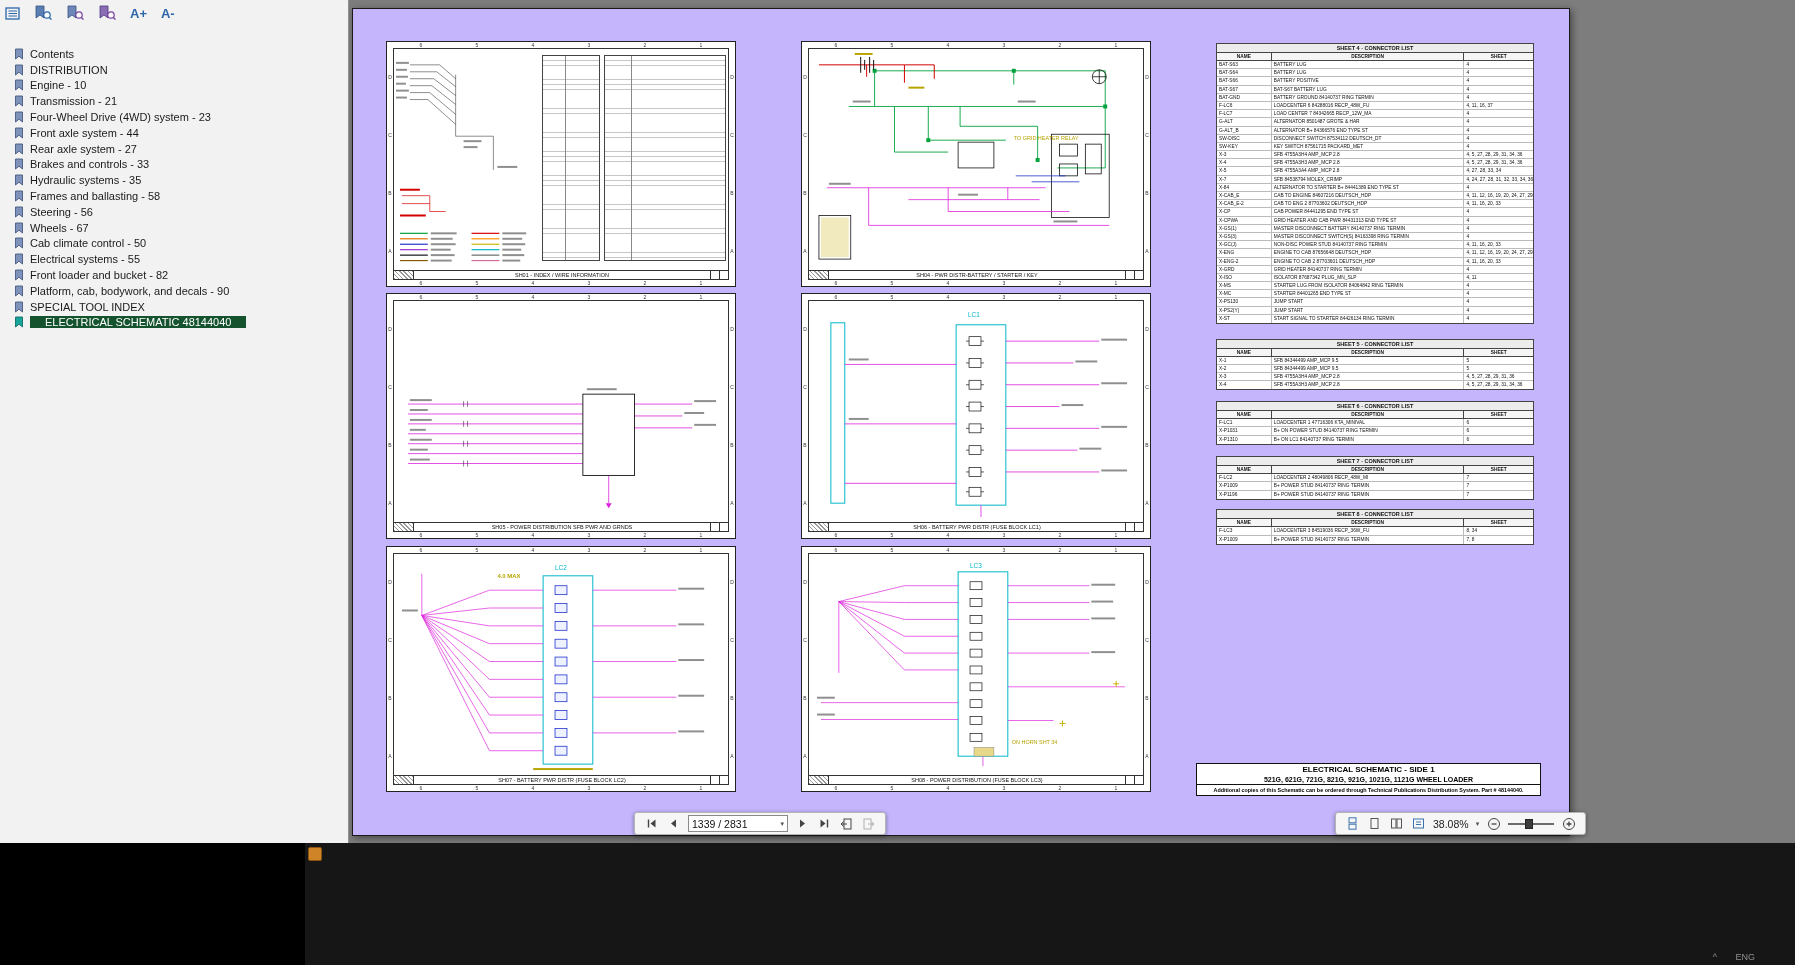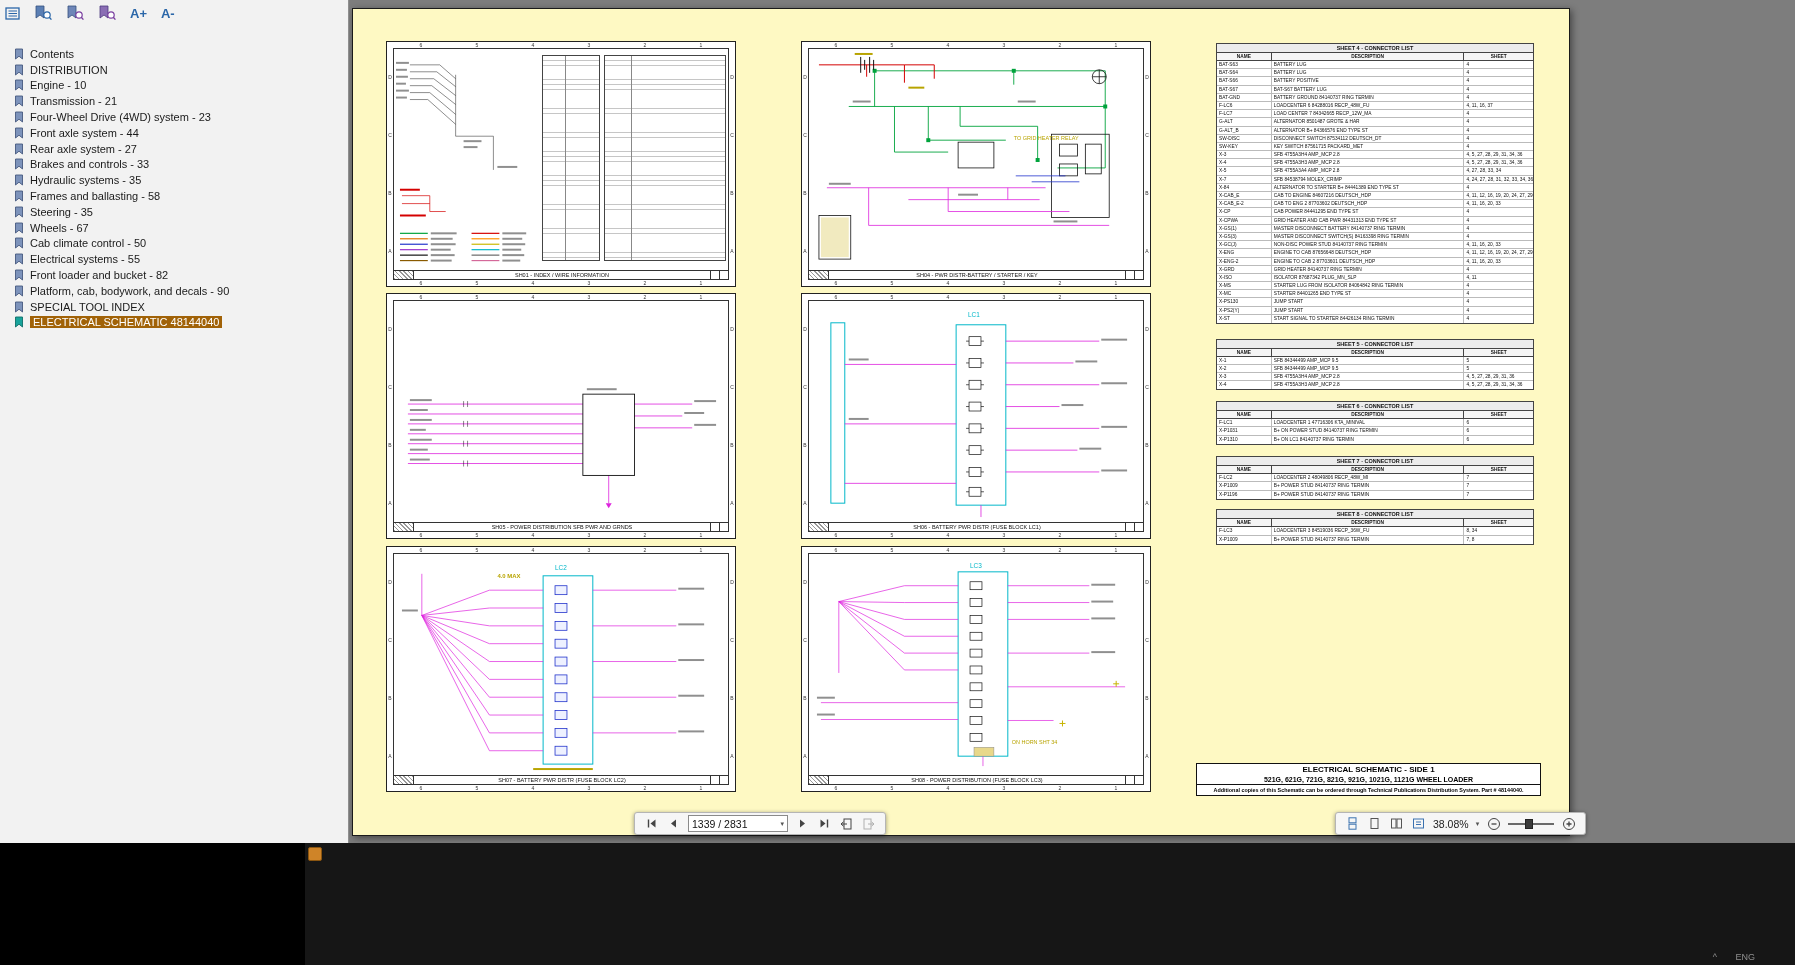--- a/index.html
+++ b/index.html
@@ -11,25 +11,25 @@
 .sb-header{position:relative;height:20px;font-size:11px;color:#222;line-height:20px;padding-left:3px}
 .sb-ctl{position:absolute;top:0;width:16px;height:20px;text-align:center;color:#333;font-size:11px;line-height:20px;cursor:pointer}
 .sb-tools{display:flex;align-items:center;gap:14px;height:26px;padding-left:5px}
 .sb-tools .tico{display:inline-flex;align-items:center;justify-content:center;cursor:pointer}
 .sb-afont{font-size:13px;font-weight:bold;color:#2a66a8;cursor:pointer}
 .bm-list{position:absolute;left:0;right:0;top:46px}
 .bm-row{display:flex;align-items:center;height:15.8px;padding-left:14px;gap:6px;font-size:11px;color:#1a1a1a;white-space:nowrap;cursor:pointer}
 .bm-flag{display:inline-flex;width:10px}
 .bm-flag path{fill:#7d93bb;stroke:#46597f;stroke-width:.9}
 .bm-row.sel .bm-flag path{fill:#18a39b;stroke:#0e6e69}
-.bm-row.sel .bm-label{background:#a16207;color:#fff;padding:0 3px}
+.bm-row.sel .bm-label{background:#14532d;color:#fff;padding:0 15px}
 
 
 .main{position:absolute;left:349px;top:0;width:1446px;height:843px;background:#7d7d7d;overflow:hidden}
-.sheet{position:absolute;left:3px;top:8px;width:1218px;height:828px;background:#fef9c3;border:1px solid #1a1a1a;box-shadow:2px 2px 7px rgba(0,0,0,.45)}
+.sheet{position:absolute;left:3px;top:8px;width:1218px;height:828px;background:#c4b5fd;border:1px solid #1a1a1a;box-shadow:2px 2px 7px rgba(0,0,0,.45)}
 
 
 .panel{position:absolute;width:350px;height:246px;border:1px solid #222;background:#fff}
 .panel .inner{position:absolute;inset:6px;border:1px solid #333}
 .panel .art{position:absolute;left:0;top:0;width:100%;height:calc(100% - 9px)}
 .gref{position:absolute;font-size:5px;color:#333}
 .g-top{top:0;height:6px;line-height:6px;transform:translateX(-50%)}
 .g-bottom{bottom:0;height:6px;line-height:6px;transform:translateX(-50%)}
 .g-left{left:0;width:6px;text-align:center;transform:translateY(-50%)}
 .g-right{right:0;width:6px;text-align:center;transform:translateY(-50%)}
@@ -197,21 +197,21 @@
             </svg>
           </span>
           <span class="bm-label">Frames and ballasting - 58</span>
         </div>
         <div class="bm-row">
           <span class="bm-flag">
             <svg width="10" height="12" viewBox="0 0 10 12">
               <path d="M1.5 1h7v10L5 8.2 1.5 11z"></path>
             </svg>
           </span>
-          <span class="bm-label">Steering - 35</span>
+          <span class="bm-label">Steering - 56</span>
         </div>
         <div class="bm-row">
           <span class="bm-flag">
             <svg width="10" height="12" viewBox="0 0 10 12">
               <path d="M1.5 1h7v10L5 8.2 1.5 11z"></path>
             </svg>
           </span>
           <span class="bm-label">Wheels - 67</span>
         </div>
         <div class="bm-row">

